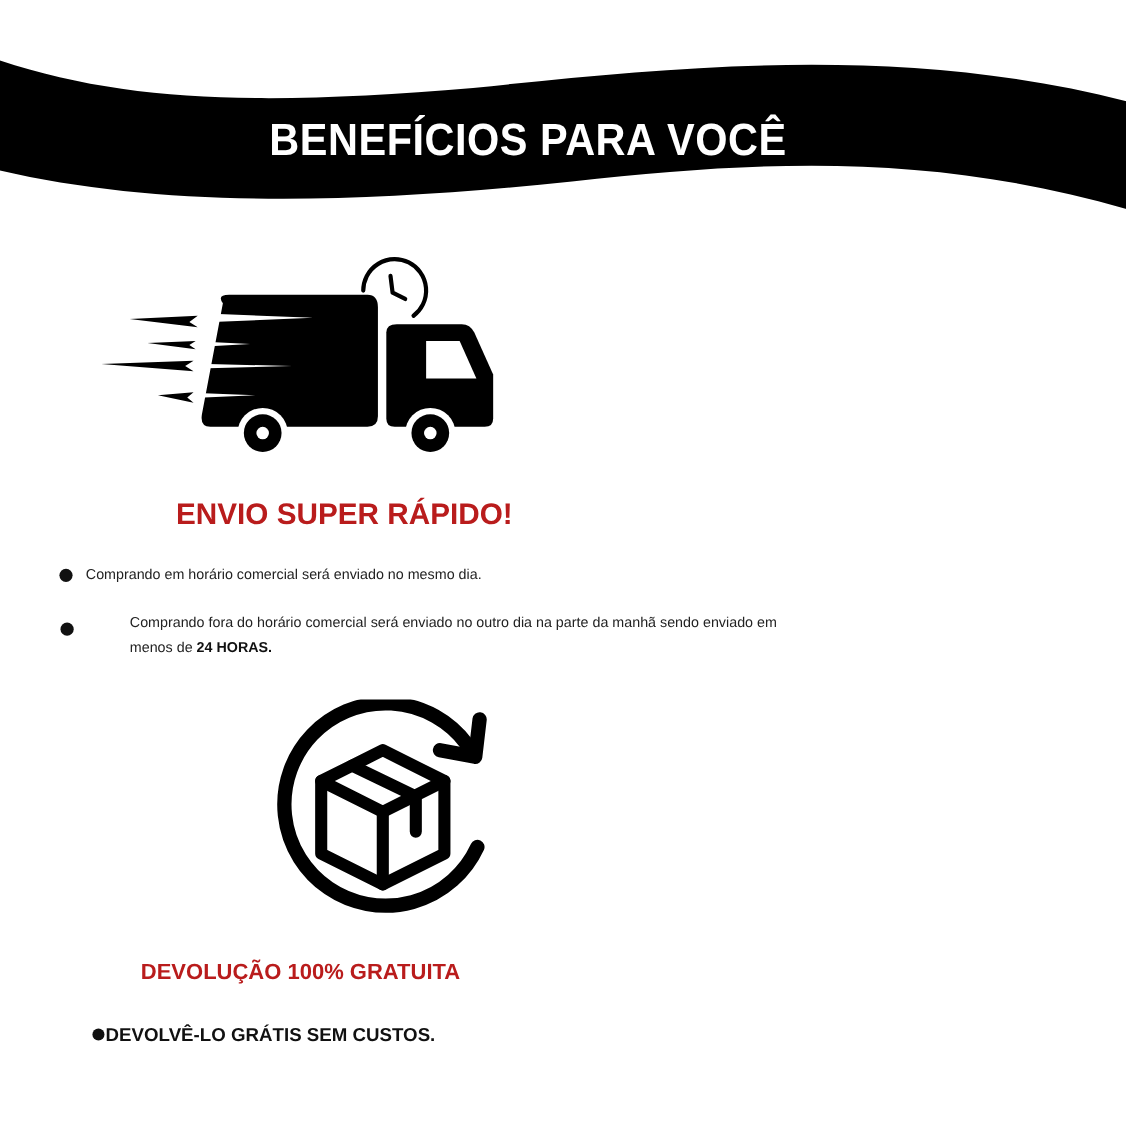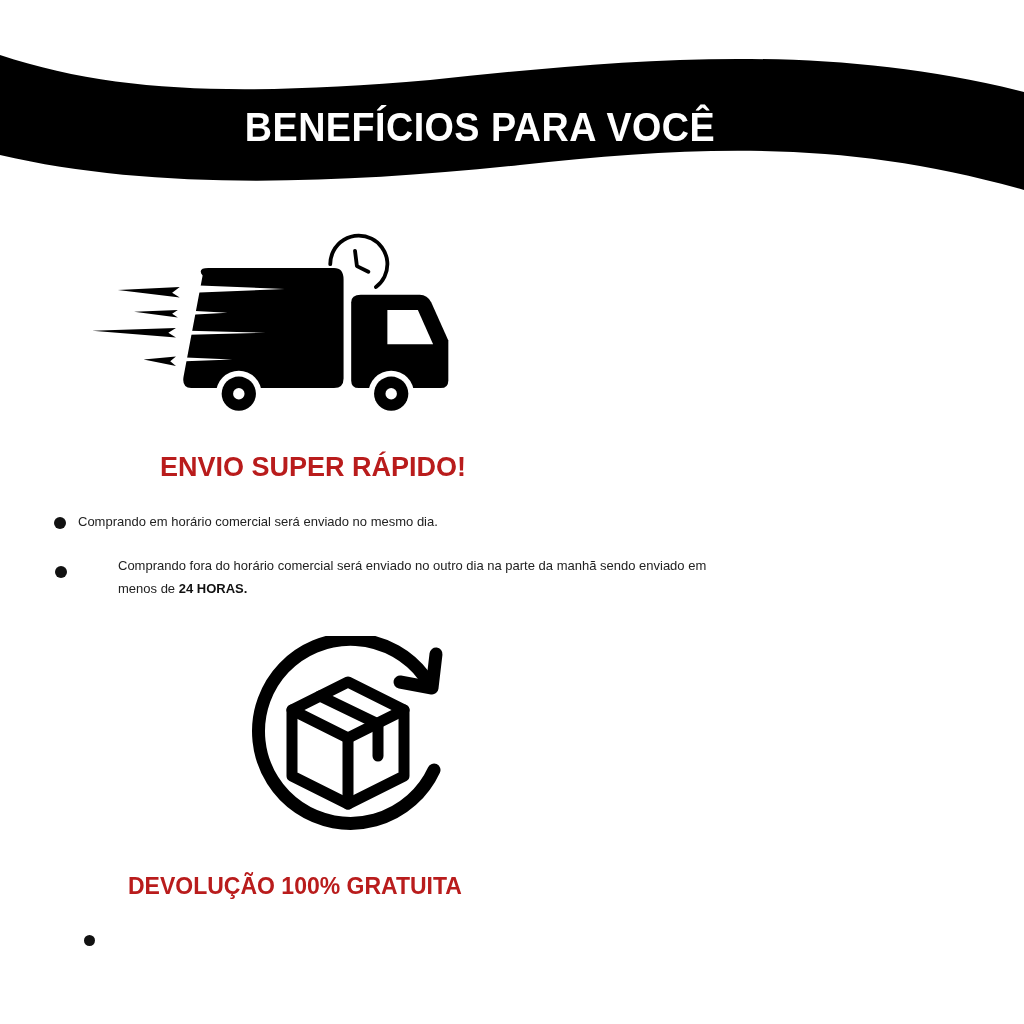--- a/index.html
+++ b/index.html
@@ -2,21 +2,21 @@
 <html><head>
 <meta charset="utf-8">
 <style>
   html,body{margin:0;padding:0;background:#fff;}
   body{width:1024px;height:1024px;position:relative;overflow:hidden;font-family:"Liberation Sans",sans-serif;color:#1a1a1a;}
   .banner{position:absolute;left:0;top:0;width:1024px;height:200px;}
   .banner-title{position:absolute;left:0;width:960px;top:104px;text-align:center;color:#fff;font-weight:bold;font-size:41px;letter-spacing:0.5px;transform:scaleX(0.92);transform-origin:480px 0;}
   .truck{position:absolute;left:80px;top:228px;width:390px;height:200px;}
   .h2{position:absolute;font-weight:bold;color:#b91c1c;}
   .h-envio{left:160px;top:452px;font-size:27px;}
-  .h-devol{left:128px;top:873px;font-size:23px;text-align:right;}
+  .h-devol{left:128px;top:873px;font-size:20px;text-align:right;}
   .bullet{position:absolute;font-size:13px;line-height:23px;color:#222;}
   .dot{position:absolute;width:12px;height:12px;border-radius:50%;background:#111;}
   .b1{left:78px;top:510px;}
   .d1{left:54px;top:517px;}
   .b2{left:82px;top:554px;margin-left:36px;}
   .d2{left:55px;top:566px;}
   .b3{left:98px;top:930px;font-size:17px;line-height:22px;}
   .d3{left:84px;top:935px;width:11px;height:11px;}
   .b3 .bold2{display:block;margin-left:-2px;}
   b{font-weight:bold;color:#111;}
@@ -80,13 +80,14 @@
     <path d="M64,74 L120,102 L176,74"></path>
     <path d="M120,102 L120,168"></path>
     <path d="M92,60 L150,88 L150,120"></path>
   </g>
 </svg>
 
 <div class="h2 h-devol">DEVOLUÇÃO 100% GRATUITA</div>
 
 <span class="dot d3"></span>
 <div class="bullet b3">
+  <b class="bold2">DEVOLVÊ-LO GRÁTIS SEM CUSTOS.</b>
 </div>
 
 </body></html>

